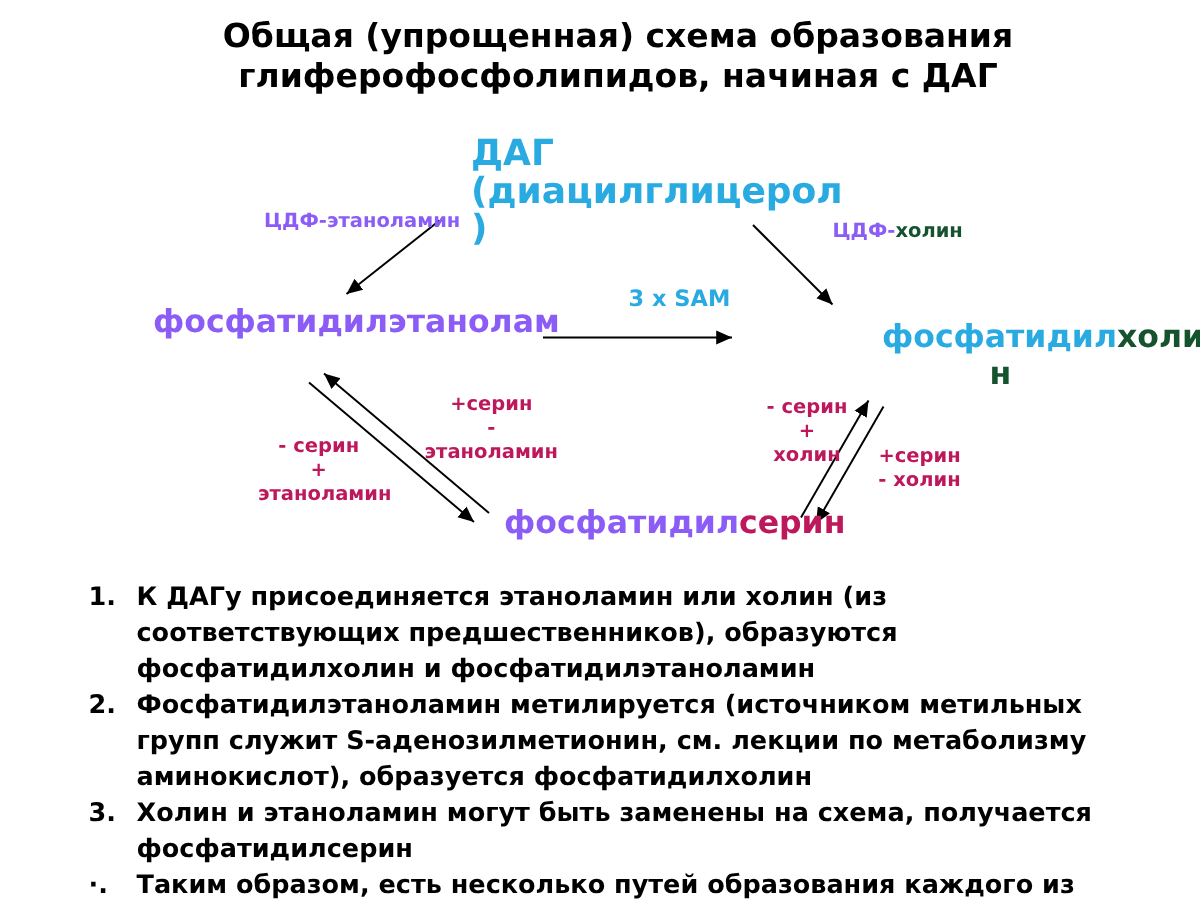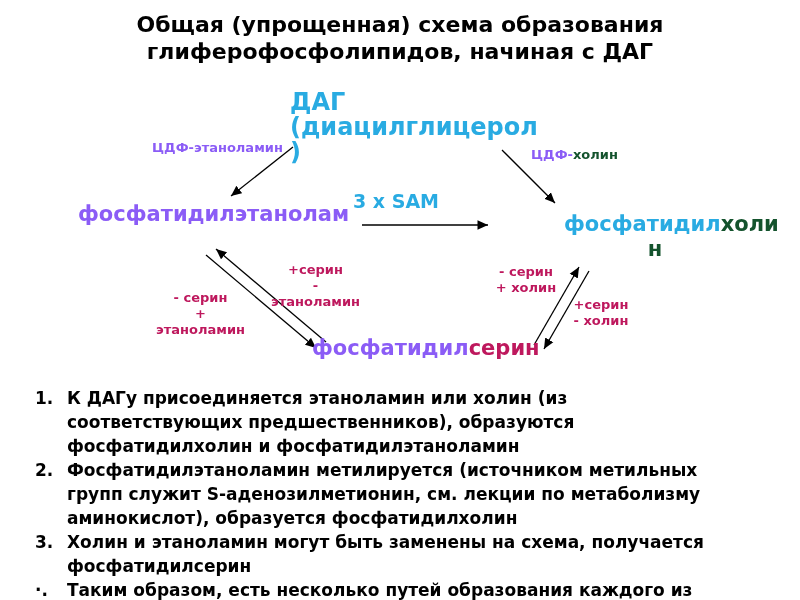--- a/index.html
+++ b/index.html
@@ -1,32 +1,32 @@
 <!DOCTYPE html>
 <html><head>
 <meta charset="utf-8">
 <style>
   * { margin:0; padding:0; box-sizing:border-box; }
   html,body { background:#fff; }
   body { font-family:"DejaVu Sans","Liberation Sans",sans-serif; }
   .slide { position:relative; width:800px; height:600px; background:#fff; overflow:hidden; font-weight:bold; color:#000; }
-  .abs { position:absolute; }
+  .abs { position:absolute;padding-left:24px; }
   .prelines { white-space:pre-line; }
   .cyan   { color:#29abe2; }
   .green  { color:#8b5cf6; }
   .red    { color:#14532d; }
   .yellow { color:#be185d; }
 
   .title { top:12px; left:0; width:100%; text-align:center; font-size:22px; line-height:1.22; }
 
   .dag  { top:90px;  left:290px; width:280px; font-size:24px; line-height:25px; text-align:left; }
   .cdf-eth  { top:140px; left:152px; font-size:13px; }
   .cdf-chol { top:147px; left:531px; font-size:13px; }
   .pe   { top:202px; left:78px;  width:258px; font-size:21px; line-height:24px; }
-  .sam  { top:190px; left:353px; font-size:19px; }
+  .sam  { top:190px; left:395px; font-size:15px; }
   .pc   { top:212px; left:520px; width:182px; font-size:21px; line-height:25px; text-align:center;margin-left:44px; }
   .ps   { top:336px; left:312px; width:205px; font-size:21px; text-align:center; }
 
   .lbl { font-size:13px; line-height:16px; text-align:center; }
   .lbl-pse { top:262px; left:258px; width:115px; }
   .lbl-mse { top:290px; left:148px; width:105px; }
   .lbl-msc { top:264px; left:486px; width:80px;  }
   .lbl-psc { top:297px; left:561px; width:80px;  }
 
   .notes { top:386px; left:35px; width:724px; font-size:17px; line-height:24px; }

